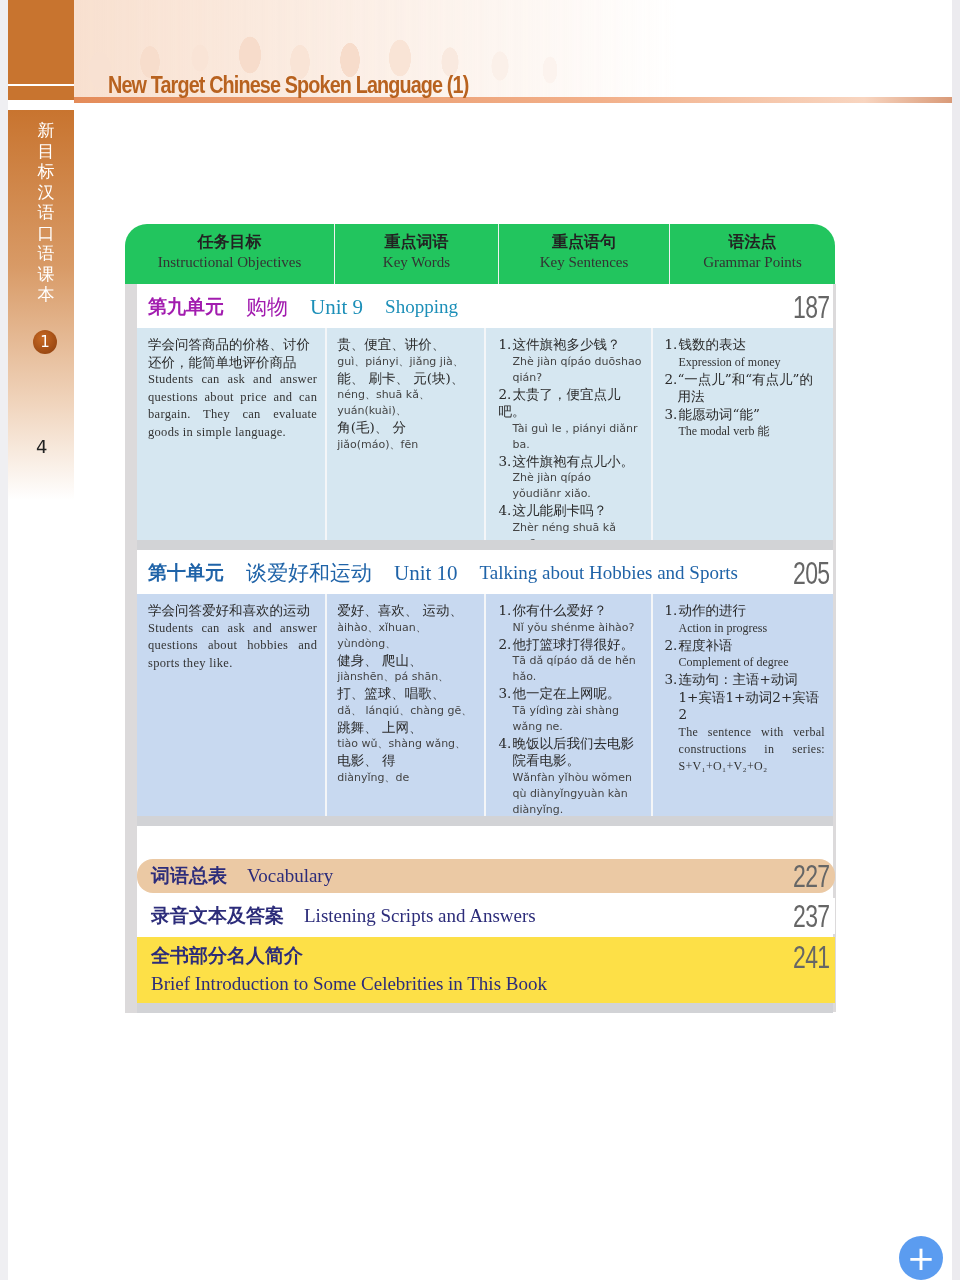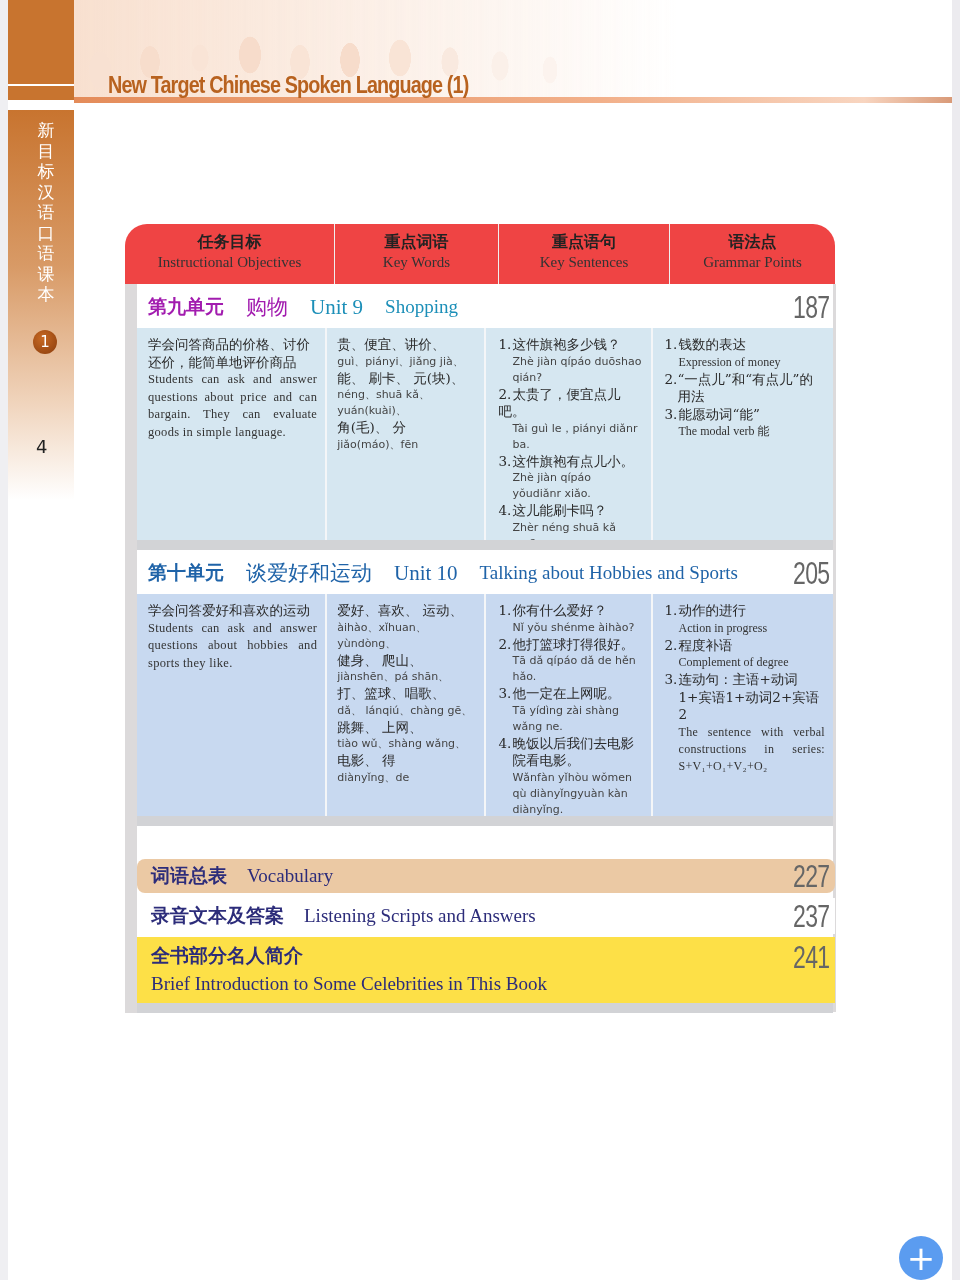--- a/index.html
+++ b/index.html
@@ -58,21 +58,21 @@
   }
   .page-num {
     position: absolute; left: 36px; top: 436px; font-family: "DejaVu Sans", sans-serif;
     font-size: 18px; color: #222;
   }
 
   
   .toc { position: absolute; left: 125px; top: 224px; width: 712px; }
   .thead {
     position: absolute; left: 0; top: 0; width: 710px; height: 60px;
-    background: #ef4444; border-radius: 22px 22px 0 0; display: flex;
+    background: #22c55e; border-radius: 22px 22px 0 0; display: flex;
   }
   .th { text-align: center; padding-top: 8px; border-right: 1px solid #f0f0f0; }
   .th:last-child { border-right: none; }
   .th .zh { font-family: "DejaVu Sans", sans-serif; font-weight: bold; font-size: 16px; color: #222; line-height: 20px; }
   .th .en { font-size: 15px; color: #333; line-height: 20px; }
 
   .frame { position: absolute; left: 0; top: 60px; width: 12px; height: 728px; background: #dcdadb; }
   .frame-right { position: absolute; left: 708px; top: 60px; width: 3px; height: 728px; background: #dcdadb; }
 
   .unit-row { position: absolute; left: 12px; width: 696px; height: 44px; background: #fff; display: flex; align-items: center; white-space: nowrap; }
@@ -107,21 +107,21 @@
   .py { font-family: "DejaVu Sans", sans-serif; font-size: 11px; line-height: 16px; color: #444; }
   .item-num { display: inline-block; width: 14px; }
   .indent { padding-left: 14px; }
   .gp-en { font-size: 12px; line-height: 17px; color: #333; }
 
   
   .app-row { position: absolute; left: 137px; width: 698px; display: flex; align-items: center; }
   .app-row .a-zh { font-family: "DejaVu Sans", sans-serif; font-weight: bold; font-size: 19px; color: #2c2c7a; margin-left: 14px; }
   .app-row .a-en { font-size: 19px; color: #2c2c7a; margin-left: 20px; }
   .app-row .page-no { right: 6px; }
-  .vocab { top: 859px; height: 34px; background: #ebc9a4; border-radius: 8px; }
+  .vocab { top: 859px; height: 34px; background: #ebc9a4; border-radius: 16px; }
   .scripts { top: 898px; height: 36px; background: #ffffff; }
   .celeb { top: 937px; height: 66px; background: #fde047; align-items: flex-start; flex-direction: column; padding-top: 6px; }
   .celeb .a-zh { margin-left: 14px; }
   .celeb .a-en { margin-left: 14px; margin-top: 4px; }
   .celeb .page-no { top: 2px; }
   .bottom-bar { position: absolute; left: 137px; top: 1003px; width: 696px; height: 10px; background: #d2d3d6; }
   .bottom-left-frame { position: absolute; left: 125px; top: 1003px; width: 12px; height: 10px; background: #dcdadb; }
 
   .fab {
     position: absolute; left: 899px; top: 1236px; width: 44px; height: 44px; border-radius: 50%;

